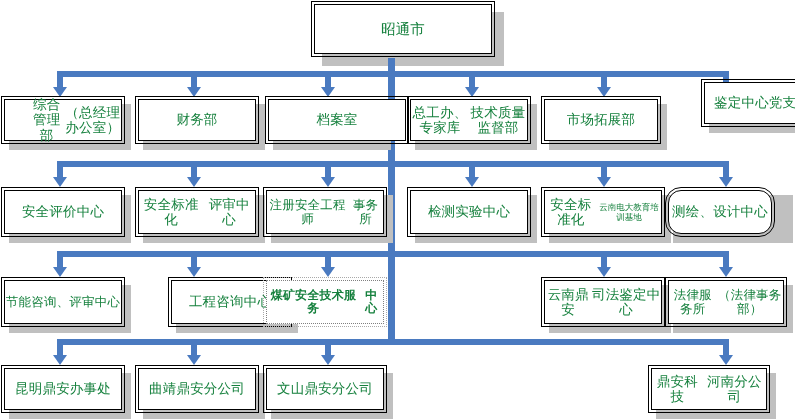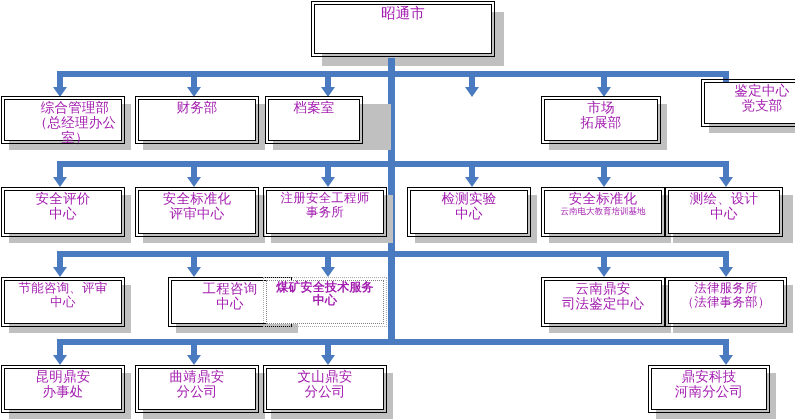--- a/index.html
+++ b/index.html
@@ -21,24 +21,24 @@
 
   
   .node {
     position: absolute;
     box-sizing: border-box;
     background: #ffffff;
     border: 1px solid #000000;
     outline: 1px solid #000000;
     outline-offset: 2px;
     display: flex;
-    flex-direction: column;
     align-items: center;
+    justify-content: center;
     text-align: center;
-    color: #a21caf;
+    color: #15803d;
     line-height: 1.12;
     font-size: 13.5px;
     letter-spacing: 0.2px;
   }
   .node-wrap {
     position: absolute;
   }
   .node-wrap .sh {
     position: absolute;
     background: #c0c0c0;
@@ -117,26 +117,33 @@
   <div class="node-wrap" style="left:138px; top:99px; width:126px; height:50px;">
     <div class="sh" style="left:5px; top:5px; width:122px; height:46px;"></div>
     <div class="node" style="left:0; top:0; width:118px; height:42px;">
       <span>财务部</span>
 
     </div>
   </div>
 
   <div class="node-wrap" style="left:268px; top:99px; width:122px; height:50px;">
     <div class="sh" style="left:5px; top:5px; width:118px; height:46px;"></div>
-    <div class="node" style="left:0; top:0; width:92px; height:42px;">
+    <div class="node" style="left:0; top:0; width:138px; height:42px;">
       <span>档案室</span>
 
     </div>
   </div>
 
+  <div class="node-wrap" style="left:410px; top:99px; width:126px; height:50px;">
+    <div class="sh" style="left:5px; top:5px; width:122px; height:46px;"></div>
+    <div class="node" style="left:0; top:0; width:118px; height:42px;">
+      <span>总工办、专家库</span>
+      <span class="line2">技术质量监督部</span>
+    </div>
+  </div>
 
   <div class="node-wrap" style="left:544px; top:99px; width:122px; height:50px;">
     <div class="sh" style="left:5px; top:5px; width:118px; height:46px;"></div>
     <div class="node" style="left:0; top:0; width:114px; height:42px;">
       <span>市场</span>
       <span class="line2">拓展部</span>
     </div>
   </div>
 
   <div class="node-wrap" style="left:668px; top:82px; width:124px; height:44px;margin-left:36px;">
@@ -196,21 +203,21 @@
   <div class="node-wrap" style="left:544px; top:190px; width:126px; height:52px;">
     <div class="sh" style="left:5px; top:5px; width:122px; height:48px;"></div>
     <div class="node" style="left:0; top:0; width:118px; height:44px;">
       <span>安全标准化</span>
       <span class="sub">云南电大教育培训基地</span>
     </div>
   </div>
 
   <div class="node-wrap" style="left:668px; top:190px; width:124px; height:52px;">
     <div class="sh" style="left:5px; top:5px; width:120px; height:48px;"></div>
-    <div class="node" style="left:0; top:0; width:112px; height:44px;">
+    <div class="node" style="left:0; top:0; width:104px; height:44px;border-radius:13px;">
       <span>测绘、设计</span>
       <span class="line2">中心</span>
     </div>
   </div>
 
   <div class="conn" style="left:57px; top:251px; width:672px; height:6px;"></div>
   <div class="conn" style="left:57px; top:251px; width:6px; height:17px;"></div>
   <div class="conn" style="left:191px; top:251px; width:6px; height:17px;"></div>
   <div class="conn" style="left:325px; top:251px; width:6px; height:17px;"></div>
   <div class="conn" style="left:601px; top:251px; width:6px; height:17px;"></div>

